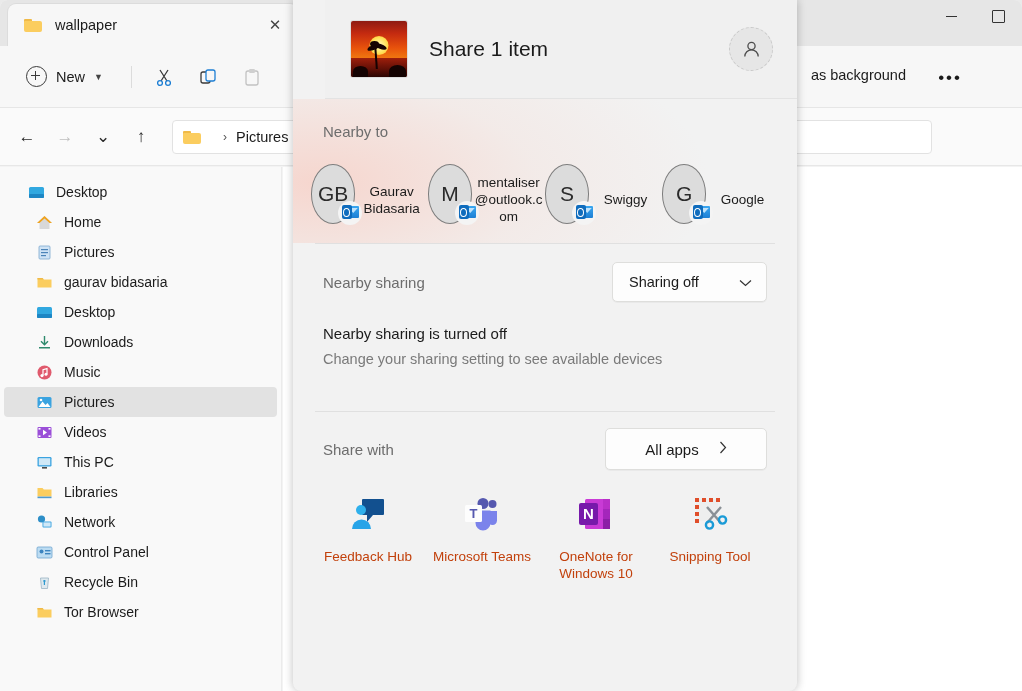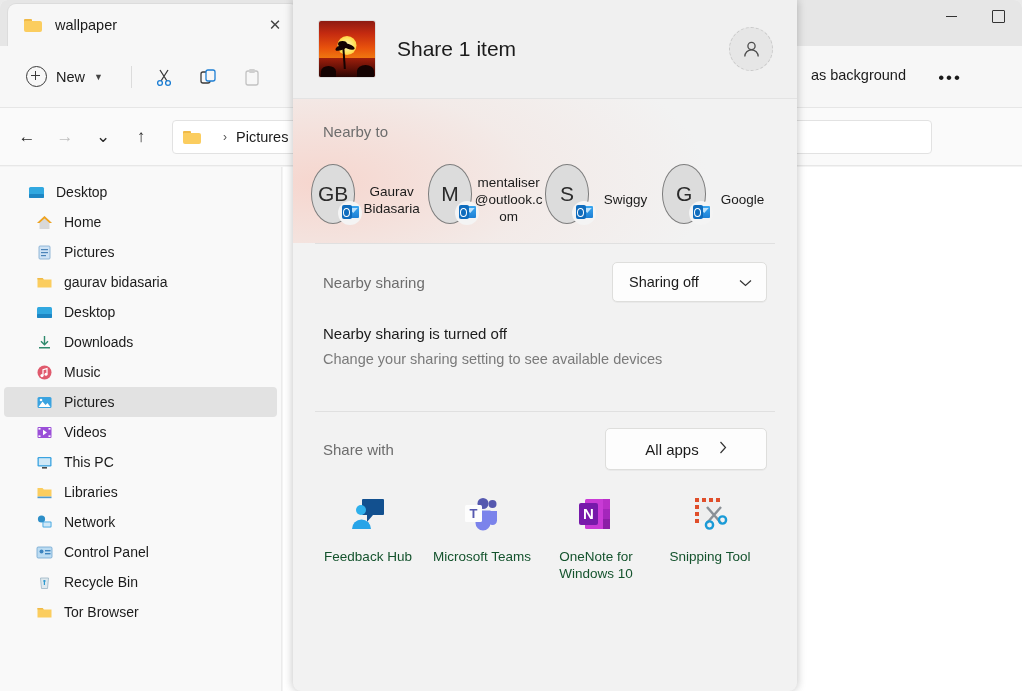--- a/index.html
+++ b/index.html
@@ -179,21 +179,21 @@
     border-radius: 0 0 8px 8px;
     box-shadow: -1px 0 10px rgba(0,0,0,0.13), 1px 0 10px rgba(0,0,0,0.13);
     overflow: hidden;
   }
   .sd-header {
     position: relative;
     height: 99px;
     background: #f0f0f0;
     border-bottom: 1px solid #e3e3e3;
     display: flex; align-items: center;
-    padding: 0 24px 0 26px; box-sizing: border-box;
+    padding: 0 24px 0 26px; box-sizing: border-box; margin-left: 32px;
   }
   .sd-thumb {
     width: 56px; height: 56px; flex: 0 0 auto;
     border-radius: 2px; overflow: hidden;
     position: relative;
     background: linear-gradient(180deg,#8e1b12 0%,#c42a10 22%,#e8520c 48%,#f07b10 68%,#b8300e 88%,#7a1208 100%);
     box-shadow: 0 0 0 1px rgba(0,0,0,0.08);
   }
   .sd-thumb .sun {
     position: absolute; left: 50%; top: 15px;
@@ -338,21 +338,21 @@
   .apps {
     display: flex; padding: 8px 0 0 0;
     margin-left: -12px;
   }
   .app {
     width: 117px; display: flex; flex-direction: column;
     align-items: center;
   }
   .app-icon { width: 40px; height: 40px; position: relative; }
   .app-name {
-    margin-top: 14px; font-size: 13.5px; color: #14532d;
+    margin-top: 14px; font-size: 13.5px; color: #c2410c;
     text-align: center; line-height: 17px; width: 104px;
   }
 </style>
 </head>
 <body>
 
 <div id="root">
 
   <div class="explorer">
 

